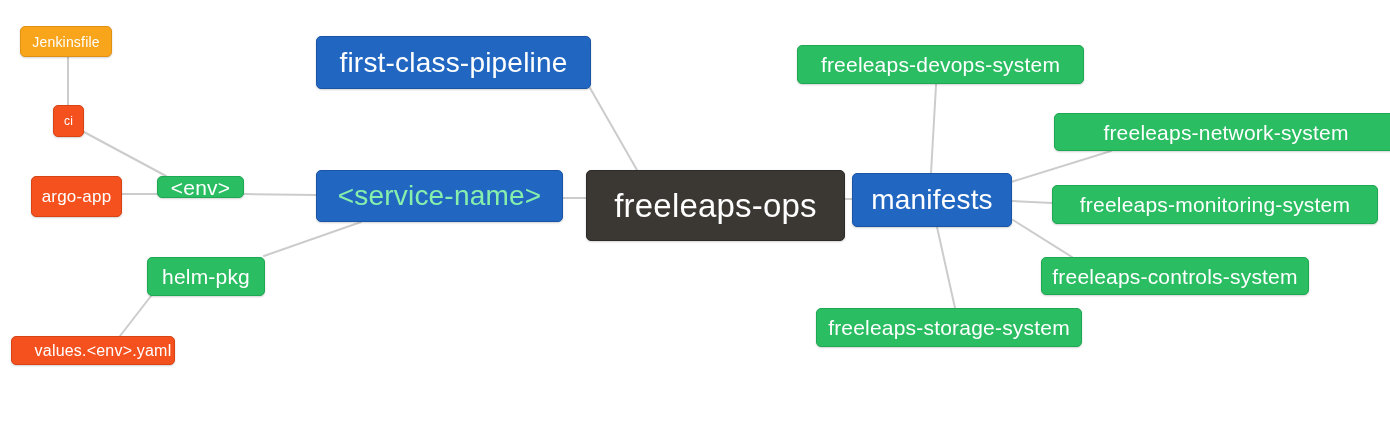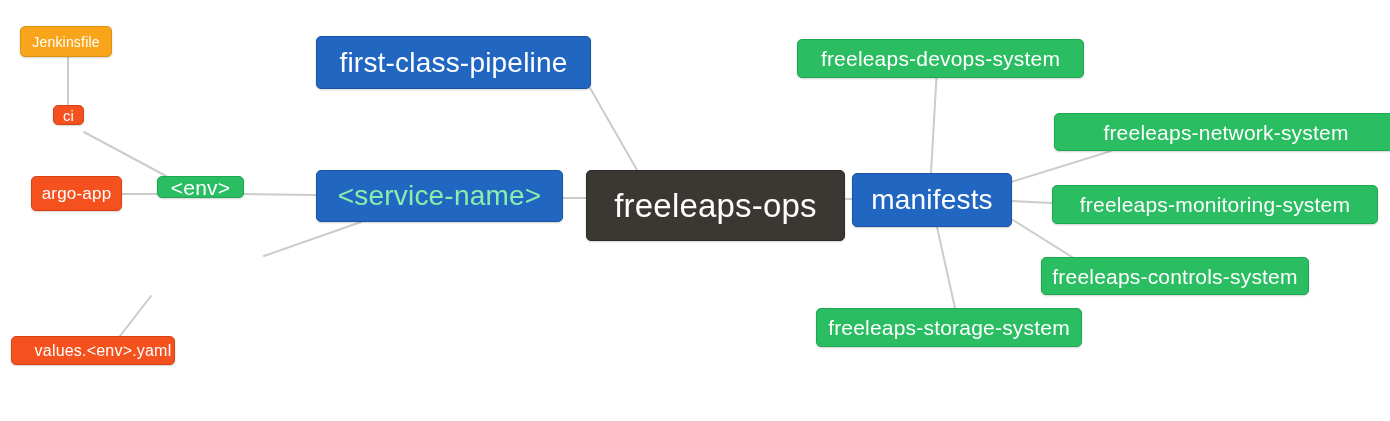--- a/index.html
+++ b/index.html
@@ -55,26 +55,27 @@
       <line x1="563" y1="198" x2="586" y2="198" stroke="#cccccc" stroke-width="2" stroke-linecap="round"></line>
       <line x1="845" y1="199" x2="852" y2="199" stroke="#cccccc" stroke-width="2" stroke-linecap="round"></line>
       <line x1="937" y1="68" x2="931" y2="173" stroke="#cccccc" stroke-width="2" stroke-linecap="round"></line>
       <line x1="1011" y1="182" x2="1111" y2="151" stroke="#cccccc" stroke-width="2" stroke-linecap="round"></line>
       <line x1="1012" y1="201" x2="1052" y2="203" stroke="#cccccc" stroke-width="2" stroke-linecap="round"></line>
       <line x1="1013" y1="220" x2="1072" y2="257" stroke="#cccccc" stroke-width="2" stroke-linecap="round"></line>
       <line x1="937" y1="227" x2="955" y2="308" stroke="#cccccc" stroke-width="2" stroke-linecap="round"></line>
     </svg>
 
 <div class="node" style="left: 20px; top: 26px; width: 92px; height: 31px; font-size: 14px; background: rgb(249, 165, 28); border-color: rgb(224, 145, 18); color: rgb(255, 255, 255);">Jenkinsfile</div>
-    <div class="node" style="left: 53px; top: 105px; width: 31px; height: 20px; font-size: 15px; background: rgb(244, 81, 30); border-color: rgb(216, 67, 21); color: rgb(255, 255, 255);">ci</div>
-    <div class="node" style="left: 31px; top: 176px; width: 91px; height: 35px; font-size: 17px; background: rgb(244, 81, 30); border-color: rgb(216, 67, 21); color: rgb(255, 255, 255);">argo-app</div>
+    <div class="node" style="left: 53px; top: 105px; width: 31px; height: 32px; font-size: 12px; background: rgb(244, 81, 30); border-color: rgb(216, 67, 21); color: rgb(255, 255, 255);">ci</div>
+    <div class="node" style="left: 31px; top: 176px; width: 91px; height: 41px; font-size: 17px; background: rgb(244, 81, 30); border-color: rgb(216, 67, 21); color: rgb(255, 255, 255);">argo-app</div>
     <div class="node" style="left: 157px; top: 176px; width: 87px; height: 22px; font-size: 21px; background: rgb(42, 189, 98); border-color: rgb(31, 168, 83); color: rgb(255, 255, 255);">&lt;env&gt;</div>
+    <div class="node" style="left: 147px; top: 257px; width: 118px; height: 39px; font-size: 21px; background: rgb(42, 189, 98); border-color: rgb(31, 168, 83); color: rgb(255, 255, 255);">helm-pkg</div>
     <div class="node" style="left: 11px; top: 336px; width: 164px; height: 29px; font-size: 16px; background: rgb(244, 81, 30); border-color: rgb(216, 67, 21); color: rgb(255, 255, 255); padding-left: 20px;">values.&lt;env&gt;.yaml</div>
     <div class="node" style="left: 316px; top: 36px; width: 275px; height: 53px; font-size: 28px; background: rgb(33, 103, 194); border-color: rgb(26, 85, 165); color: rgb(255, 255, 255);">first-class-pipeline</div>
     <div class="node" style="left: 316px; top: 170px; width: 247px; height: 52px; font-size: 28px; background: rgb(33, 103, 194); border-color: rgb(26, 85, 165); color: #86efac;">&lt;service-name&gt;</div>
     <div class="node" style="left: 852px; top: 173px; width: 160px; height: 54px; font-size: 28px; background: rgb(33, 103, 194); border-color: rgb(26, 85, 165); color: rgb(255, 255, 255);">manifests</div>
     <div class="node" style="left: 586px; top: 170px; width: 259px; height: 71px; font-size: 33px; background: rgb(59, 55, 51); border-color: rgb(45, 42, 39); color: rgb(255, 255, 255);">freeleaps-ops</div>
-    <div class="node" style="left: 797px; top: 39px; width: 287px; height: 39px; font-size: 21px; background: rgb(42, 189, 98); border-color: rgb(31, 168, 83); color: rgb(255, 255, 255);">freeleaps-devops-system</div>
+    <div class="node" style="left: 797px; top: 45px; width: 287px; height: 39px; font-size: 21px; background: rgb(42, 189, 98); border-color: rgb(31, 168, 83); color: rgb(255, 255, 255);">freeleaps-devops-system</div>
     <div class="node" style="left: 1054px; top: 113px; width: 344px; height: 38px; font-size: 21px; background: rgb(42, 189, 98); border-color: rgb(31, 168, 83); color: rgb(255, 255, 255);">freeleaps-network-system</div>
     <div class="node" style="left: 1052px; top: 185px; width: 326px; height: 39px; font-size: 21px; background: rgb(42, 189, 98); border-color: rgb(31, 168, 83); color: rgb(255, 255, 255);">freeleaps-monitoring-system</div>
     <div class="node" style="left: 816px; top: 308px; width: 266px; height: 39px; font-size: 21px; background: rgb(42, 189, 98); border-color: rgb(31, 168, 83); color: rgb(255, 255, 255);">freeleaps-storage-system</div>
     <div class="node" style="left: 1041px; top: 257px; width: 268px; height: 38px; font-size: 21px; background: rgb(42, 189, 98); border-color: rgb(31, 168, 83); color: rgb(255, 255, 255);">freeleaps-controls-system</div>
   </div>
 
 </body></html>

